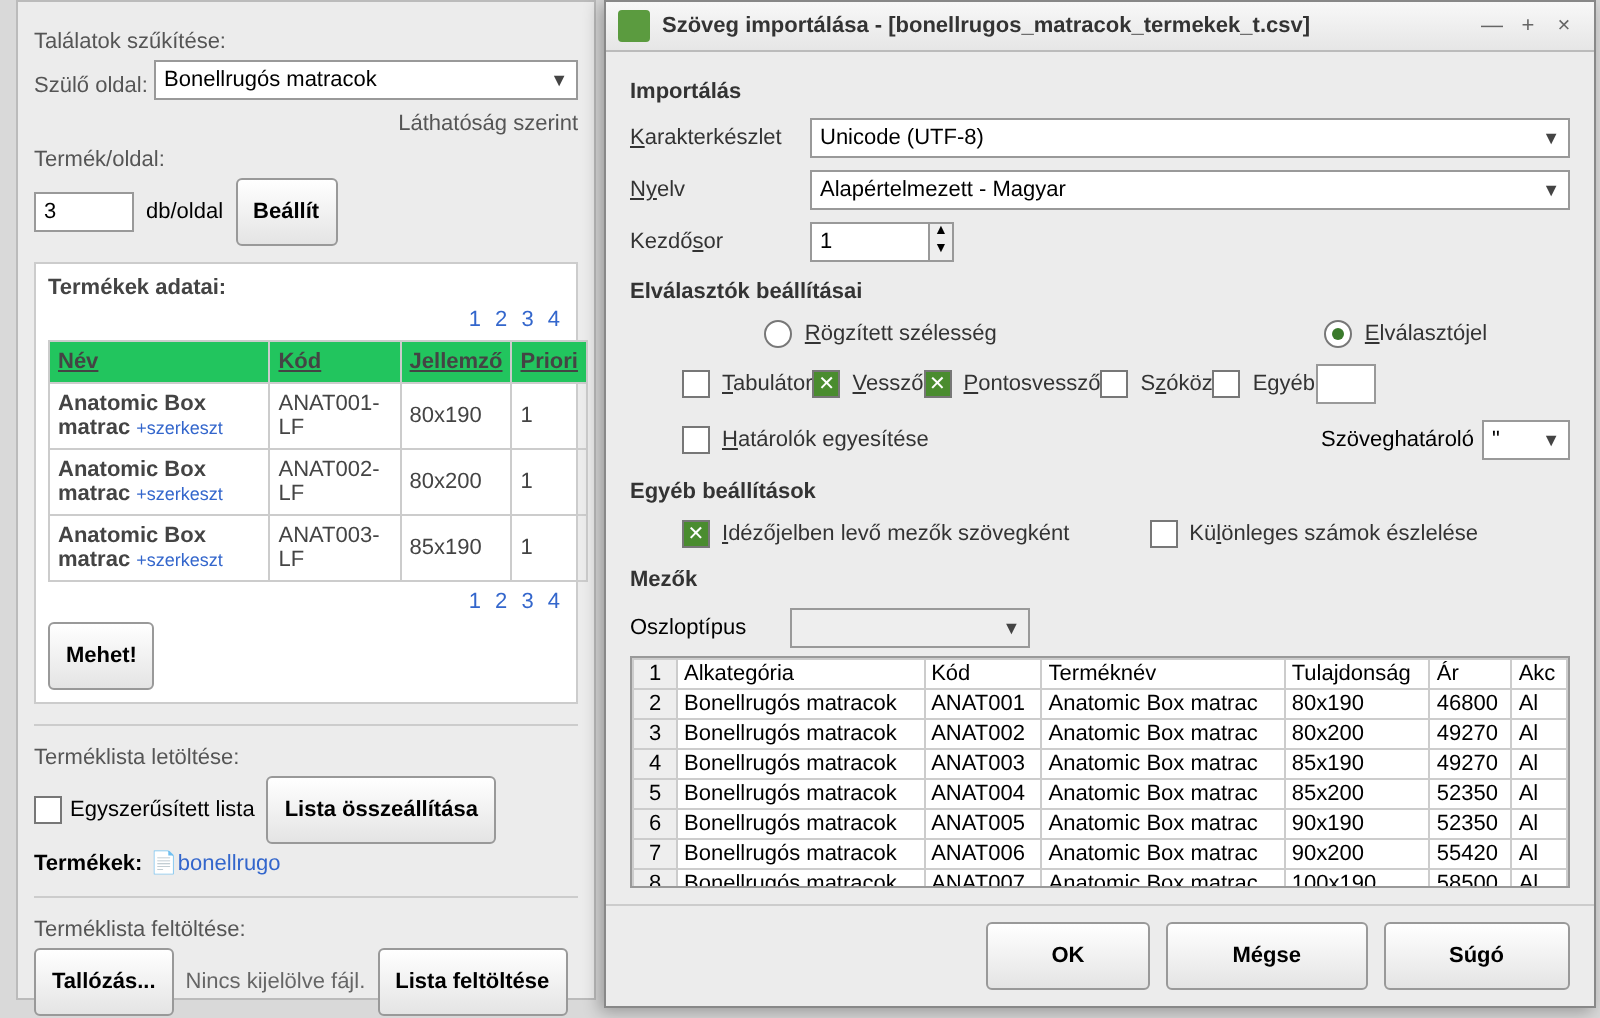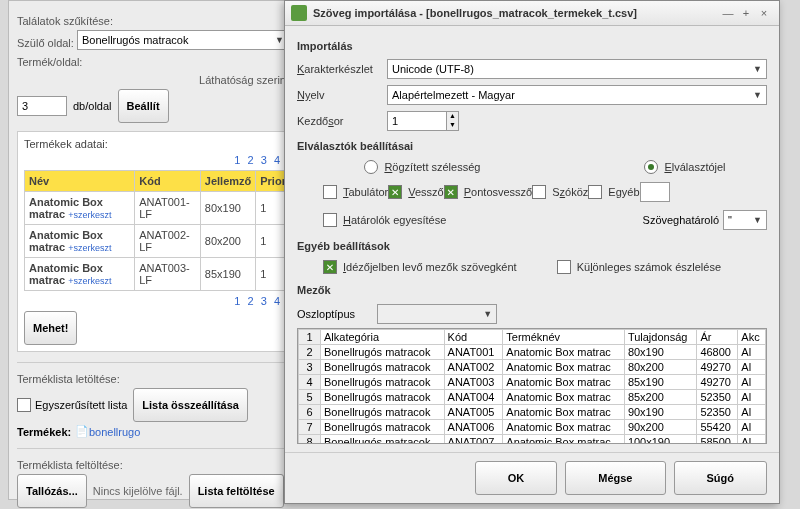--- a/index.html
+++ b/index.html
@@ -4,30 +4,30 @@
 <style>
 * { box-sizing: border-box; margin: 0; padding: 0; font-family: Verdana, sans-serif; font-size: 11px; }
 body { background: #d9d9d9; width: 800px; height: 509px; overflow: hidden; position: relative; }
 
 .bg-panel { position: absolute; left: 8px; top: 0; width: 290px; height: 500px; background: #ececec; border: 1px solid #bbb; padding: 8px; }
 .bg-panel .label { color: #555; font-size: 11px; margin-top: 6px; }
 .sel { background: #fff; border: 1px solid #999; padding: 2px 4px; height: 20px; }
 .btn { background: linear-gradient(#fff,#e4e4e4); border: 1px solid #999; border-radius: 3px; padding: 2px 8px; cursor: pointer; height: 34px; font-weight: bold; }
 
 .products { background: #fff; border: 1px solid #ccc; margin-top: 8px; padding: 6px; }
-.products .title { font-weight: normal; color: #444; margin-bottom: 4px; }
+.products .title { font-weight: bold; color: #444; margin-bottom: 4px; }
 .pager { text-align: right; color: #36c; margin: 4px 0; }
 .pager span { margin: 0 2px; cursor: pointer; }
 table.products-tbl { width: 270px; border-collapse: collapse; font-size: 10px; }
 table.products-tbl th, table.products-tbl td { border: 1px solid #ccc; padding: 4px; text-align: left; color: #444; }
-table.products-tbl th { background: #fde047; font-weight: bold; }
+table.products-tbl th { background: #22c55e; font-weight: bold; text-decoration: underline; }
 .edit-link { color: #36c; font-size: 9px; }
 hr.sep { border: none; border-top: 1px solid #ccc; margin: 10px 0; }
 
-.dialog { position: absolute; left: 284px; top: 0; width: 496px; height: 504px; background: #ececec; border: 1px solid #888; box-shadow: -2px 2px 8px rgba(0,0,0,0.3); display: flex; flex-direction: column; }
+.dialog { position: absolute; left: 302px; top: 0; width: 496px; height: 504px; background: #ececec; border: 1px solid #888; box-shadow: -2px 2px 8px rgba(0,0,0,0.3); display: flex; flex-direction: column; }
 .titlebar { background: linear-gradient(#f8f8f8,#e6e6e6); border-bottom: 1px solid #bbb; padding: 4px 6px; display: flex; align-items: center; }
 .titlebar .ticon { width: 16px; height: 16px; background: #5b9b3f; border-radius: 2px; margin-right: 6px; }
 .titlebar .ttitle { flex: 1; font-weight: bold; color: #333; }
 .titlebar .wbtn { width: 18px; text-align: center; color: #666; cursor: pointer; }
 
 .dialog-body { padding: 8px 12px; overflow: hidden; flex: 1; display: flex; flex-direction: column; }
 .section-h { font-weight: bold; color: #333; margin: 6px 0 4px 0; }
 .row { display: flex; align-items: center; margin: 3px 0; }
 .row .lbl { width: 90px; color: #333; }
 .row .underline { text-decoration: underline; }
@@ -67,23 +67,23 @@
 
 <div class="bg-panel">
   <div class="label">Találatok szűkítése:</div>
   <div class="row">
     <span class="label" style="width:60px">Szülő oldal:</span>
     <div class="combo" style="flex:1">
       <span>Bonellrugós matracok</span>
         <span class="arrow">▼</span>
     </div>
   </div>
+  <div class="label" style="text-align:right">Láthatóság szerint</div>
+
   <div class="label">Termék/oldal:</div>
-
-  <div class="label" style="text-align:right">Láthatóság szerint</div>
   <div class="row">
     <input class="sel" style="width: 50px;" value="3">
     <span style="margin:0 6px">db/oldal</span>
     <button class="btn">Beállít</button>
   </div>
 
   <div class="products">
     <div class="title">Termékek adatai:</div>
     <div class="pager">
       <span>1</span>

